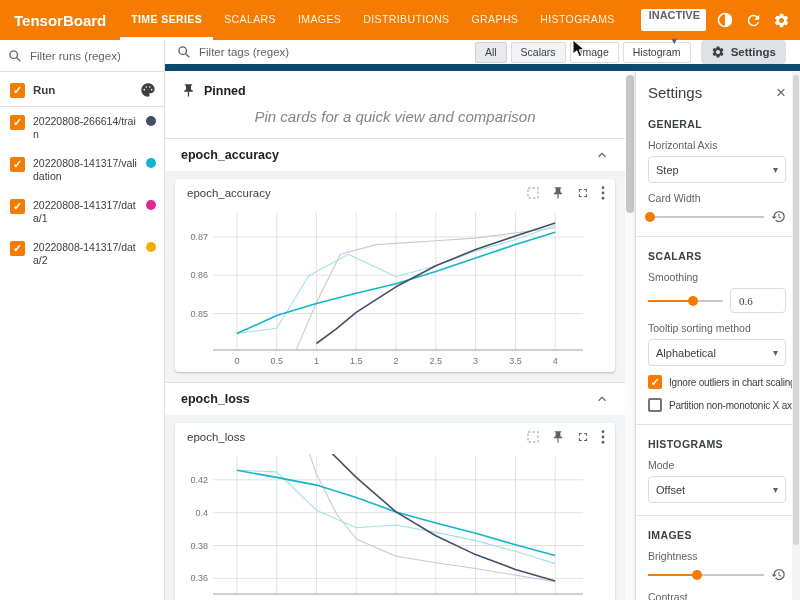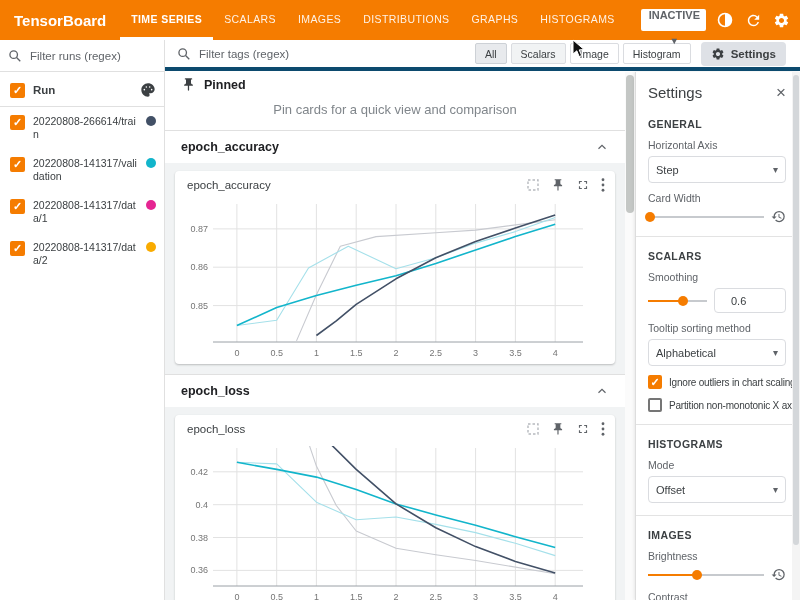--- a/index.html
+++ b/index.html
@@ -32,36 +32,36 @@
       border:2px solid #757575;box-sizing:border-box;background:#fff;cursor:pointer;}
   .cb.checked{background:#f57c00;border-color:#f57c00;}
   .cb .mark{color:#fff;font-size:11px;line-height:1;font-weight:bold;display:none;}
   .cb.checked .mark{display:block;}
   .run-label{font-size:10.5px;line-height:13px;color:#3c4043;word-break:break-all;flex:1;}
   .run-label.hdr{font-size:11.5px;font-weight:bold;}
   .dot{width:10px;height:10px;border-radius:50%;flex:none;margin-top:1px;}
   .run-divider{height:1px;background:#e0e0e0;}
   
   .top-toolbar{position:absolute;top:40px;left:165px;right:0;height:31px;background:#fff;
-               border-bottom:4px solid #0c4a6e;display:flex;align-items:center;padding:0 0 0 12px;
+               border-bottom:7px solid #0c4a6e;display:flex;align-items:center;padding:0 0 0 12px;
                box-sizing:border-box;z-index:15;}
   .top-toolbar .sicon{margin-right:6px;}
   .chips{margin-left:auto;display:flex;gap:4px;align-items:center;}
   .chip{border:1px solid #dadce0;background:#fff;border-radius:2px;height:21px;padding:0 9px;
         font-size:10.5px;color:#3c4043;font-family:Liberation Sans, sans-serif;cursor:pointer;}
   .chip.selected{background:#e8eaed;border-color:#cdd1d6;}
   .chip.hovered{background:#f1f3f4;}
   .settings-btn{display:flex;align-items:center;gap:6px;background:#dee1e6;border:none;border-radius:4px;
         height:24px;padding:0 10px;margin:0 14px 0 10px;font-size:11.5px;font-weight:bold;color:#3c4043;
         font-family:"Liberation Sans",sans-serif;cursor:pointer;}
   
   .content{position:absolute;top:72px;left:165px;width:460px;bottom:0;background:#fff;overflow:hidden;}
-  .pinned-row{display:flex;align-items:center;gap:8px;padding:5px 16px 4px;}
+  .pinned-row{display:flex;align-items:center;gap:8px;padding:11px 16px 4px;}
   .pinned-title{font-size:12.5px;font-weight:bold;color:#202124;}
-  .pin-hint{text-align:center;font-size:13px;color:#80868b;padding:6px 0 13px;}
+  .pin-hint{text-align:center;font-style:italic;font-size:15px;color:#80868b;padding:6px 0 13px;}
   .section{border-top:1px solid #e0e0e0;}
   .section-header{display:flex;align-items:center;padding:9px 16px;cursor:pointer;}
   .section-title{font-size:12.5px;font-weight:bold;color:#202124;}
   .chev{margin-left:auto;}
   .section-body{background:#f1f3f4;padding:8px 10px 10px;}
   .card{background:#fff;border-radius:4px;box-shadow:0 1px 2px rgba(60,64,67,.3);}
   .card-header{display:flex;align-items:center;padding:7px 10px 2px 12px;}
   .card-title{font-size:11.5px;color:#3c4043;}
   .cicons{margin-left:auto;display:flex;align-items:center;gap:11px;}
   .cicons span{cursor:pointer;display:flex;}
@@ -81,21 +81,21 @@
   .set-label{font-size:10.5px;color:#5f6368;margin:9px 0 5px;}
   .select{display:flex;align-items:center;justify-content:space-between;border:1px solid #dadce0;
           border-radius:4px;height:25px;padding:0 7px;font-size:11px;color:#3c4043;cursor:pointer;}
   .select .caret{color:#5f6368;font-size:10px;}
   .slider-row{display:flex;align-items:center;gap:7px;}
   .slider{position:relative;height:14px;flex:1;cursor:pointer;}
   .slider .track{position:absolute;left:0;right:0;top:6px;height:2px;background:#c7cace;}
   .slider .fill{position:absolute;left:0;top:6px;height:2px;background:#f57c00;}
   .slider .thumb{position:absolute;top:2px;width:10px;height:10px;border-radius:50%;background:#f57c00;}
   .num-box{width:38px;height:23px;border:1px solid #dadce0;border-radius:4px;font-size:11px;color:#3c4043;
-           display:flex;align-items:center;padding:0 16px;flex:none;}
+           display:flex;align-items:center;padding:0 8px;flex:none;font-family:Liberation Serif, serif;}
   .cb-row{display:flex;align-items:center;gap:7px;margin:9px 0 0;}
   .cb.small{width:14px;height:14px;}
   .cb-label{font-size:10px;letter-spacing:-0.2px;color:#3c4043;white-space:nowrap;}
   .sep{height:1px;background:#e3e3e3;margin:12px -14px 0 -12px;}
   .reset-icon{flex:none;cursor:pointer;}
   
   .cursor{position:absolute;left:572px;top:39px;z-index:100;pointer-events:none;}
 </style>
 </head>
 <body>

